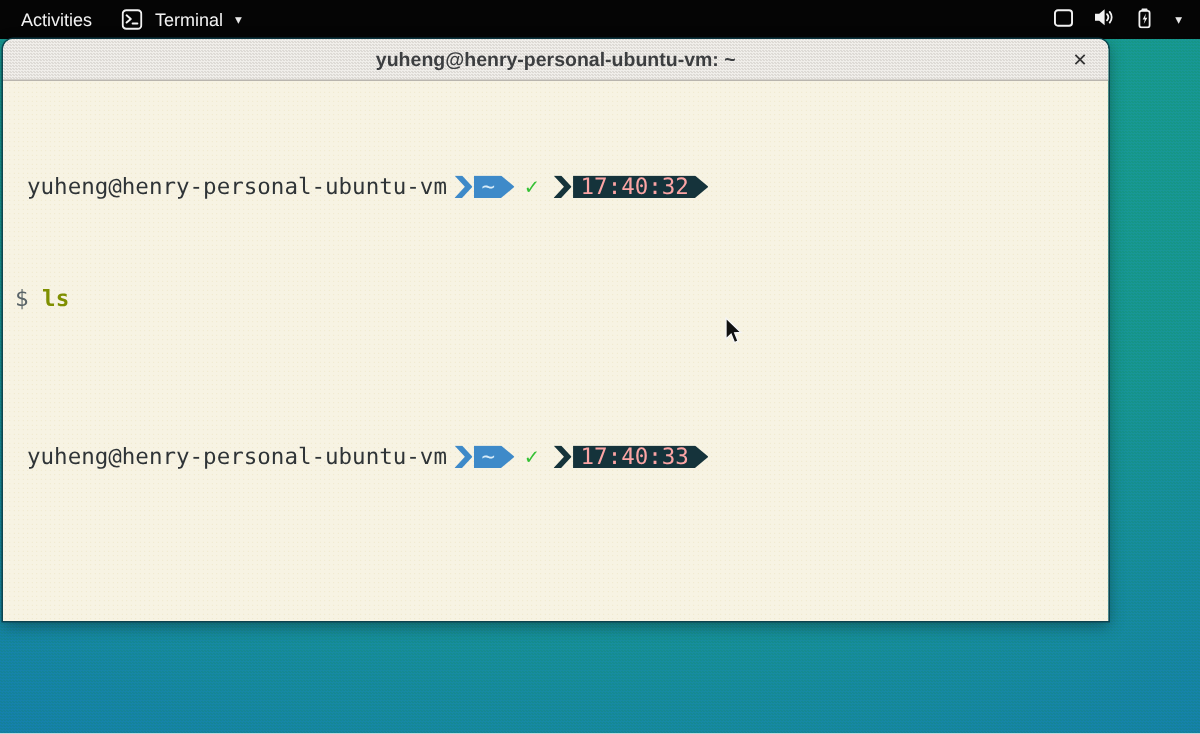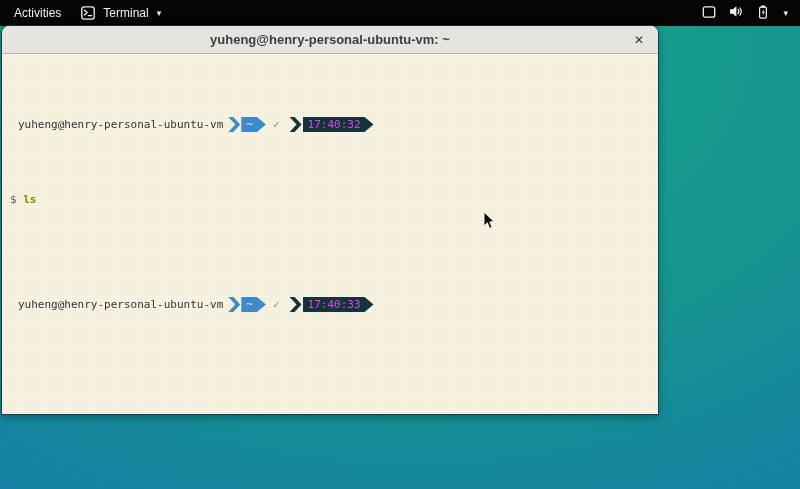--- a/index.html
+++ b/index.html
@@ -20,21 +20,21 @@
   .appmenu{display:flex;align-items:center;gap:8px;}
   .appmenu svg{display:block;}
   .chev{font-size:9px;line-height:1;color:#e8e8e8;}
   .clockgrp{position:absolute;left:375px;top:0;height:40px;transform:translateX(-50%);
     display:flex;align-items:flex-end;gap:5px;}
   .notifdot{width:4px;height:4px;border-radius:50%;background:#e8e8e8;}
   .topbar-right{position:absolute;right:0;top:0;height:26px;display:flex;align-items:center;
     gap:13px;padding-right:12px;}
   
   .window{
-    position:absolute;left:2px;top:26px;width:656px;height:388px;
+    position:absolute;left:2px;top:26px;width:737px;height:388px;
     border-radius:7px 7px 0 0;
     box-shadow:0 0 0 1px rgba(12,60,72,.85), 0 3px 10px rgba(0,0,0,.35);
     overflow:hidden;
   }
   .titlebar{
     height:27px;display:flex;align-items:center;justify-content:center;position:relative;
     background-color:#e7e5e1;
     background-image:repeating-conic-gradient(#dddad5 0% 25%, #f0eeea 0% 50%);
     background-size:2px 2px;
     border-bottom:1px solid #b9b5ae;
@@ -44,36 +44,36 @@
     position:absolute;right:8px;top:0;height:27px;width:22px;
     display:flex;align-items:center;justify-content:center;
     color:#333;font-size:12px;font-weight:700;cursor:default;
   }
   .screenarea{
     height:360px;
     background-color:#f7f3e3;
     background-image:radial-gradient(#ece4c2 18%, rgba(0,0,0,0) 20%);
     background-size:3px 3px;
     font-family:"DejaVu Sans Mono","Liberation Mono",monospace;
-    font-size:11px;line-height:15px;color:#2f3437;
+    font-size:15px;line-height:15px;color:#2f3437;
     padding:3px 0 0 3px;white-space:pre;text-align:center;
   }
   .tline{height:15px;display:flex;align-items:center;}
   .indent-prompt{padding-left:13px;}
   .indent-cmd{padding-left:5px;}
   .usr{color:#2f3437;}
   .plwrap{display:inline-flex;align-items:center;height:15px;margin-left:5px;}
   .plchev{width:12px;height:15px;margin-right:1px;
     clip-path:polygon(0 0,42% 0,100% 50%,42% 100%,0 100%,58% 50%);}
   .plchev.blue,.plbody.blue{background:#3e8ac9;}
   .plchev.dark,.plbody.dark{background:#15333b;}
   .plbody{display:inline-flex;align-items:center;height:15px;padding:0 13px 0 5px;
     clip-path:polygon(0 0,calc(100% - 9px) 0,100% 50%,calc(100% - 9px) 100%,0 100%);}
   .plbody.blue{color:#d8ecf8;}
-  .plbody.dark{color:#d946ef;}
+  .plbody.dark{color:#fca5a5;}
   .check{color:#35c135;font-weight:700;margin:0 5px 0 7px;}
   .dollar{color:#5a6468;}
   .cmd{color:#7f8f00;font-weight:bold;}
   .dirs{color:#29a3a3;}
   .mousecursor{position:absolute;left:483px;top:211px;}
 </style>
 </head>
 <body>
 
 <div id="screen">

